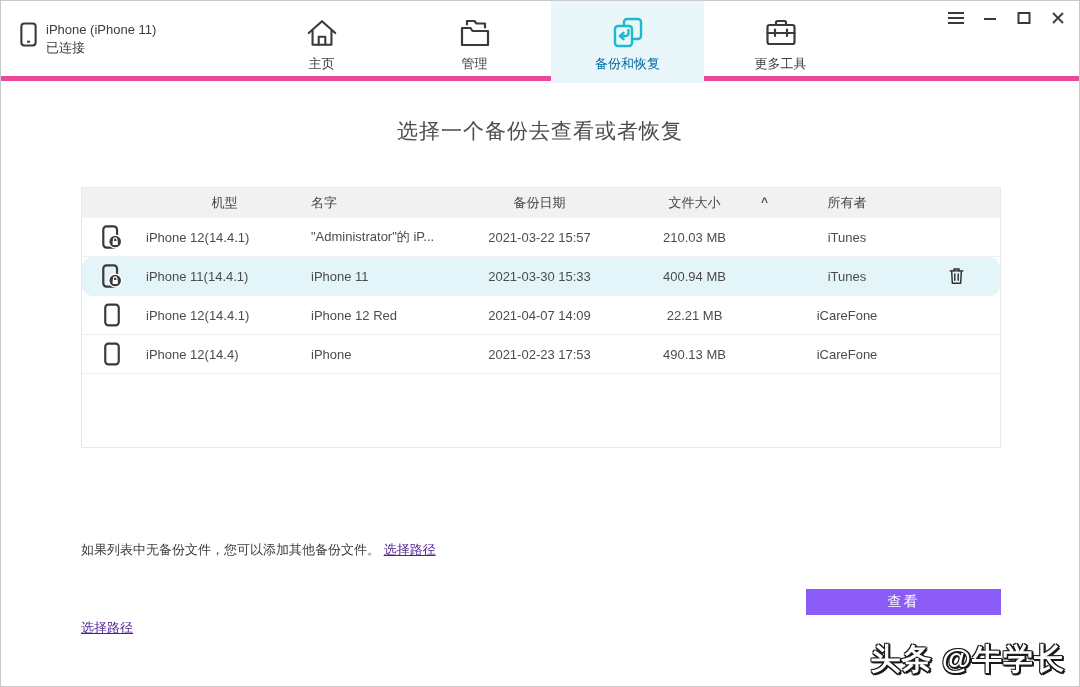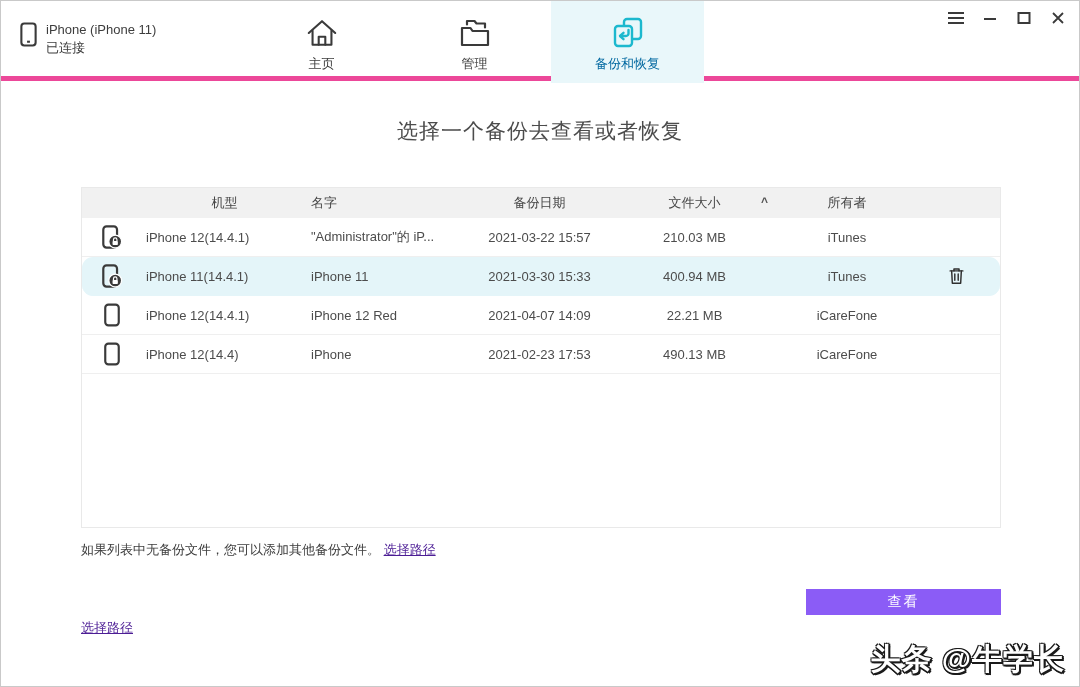--- a/index.html
+++ b/index.html
@@ -16,21 +16,21 @@
   .tab.active { background:#e9f7fa; }
   .tab-icon-slot { height:38px; display:flex; align-items:center; justify-content:center; }
   .tab-label { font-size:13px; color:#3d3d3d; margin-top:3px; }
   .tab.active .tab-label { color:#0369a1; }
   .win-controls { position:absolute; top:8px; right:12px; display:flex; align-items:center; gap:16px; }
   .win-btn { width:18px; height:18px; display:flex; align-items:center; justify-content:center; cursor:pointer; }
 
   
   .page-title { position:absolute; top:116px; left:0; width:100%; text-align:center; font-size:21px; color:#4c4c4c; letter-spacing:1px; }
 
-  .backup-table { position:absolute; left:80px; top:186px; width:920px; height:341px; border:1px solid #e9e9e9; background:#fff; }
+  .backup-table { position:absolute; left:80px; top:186px; width:920px; height:261px; border:1px solid #e9e9e9; background:#fff; }
   .tgrid { display:grid; grid-template-columns:60px 165px 165px 135px 175px 130px 1fr; align-items:center; }
   .thead { height:30px; background:#f1f1f1; font-size:13px; color:#454545; }
   .trow { height:39px; border-bottom:1px solid #efefef; font-size:13px; color:#4c4c4c; background:#fff; }
   .trow.selected { background:#e4f5f9; border-bottom-color:#e4f5f9;border-radius:11px; }
   .cell-c { text-align:center; }
   .cell-l { text-align:left; padding-left:4px; }
   .c-icon { display:flex; justify-content:center; align-items:center; }
   .h-size { position:relative; text-align:center; }
   .sort-caret { position:absolute; right:14px; top:50%; transform:translateY(-58%); font-size:12px; color:#555; font-weight:bold; }
   .c-action { display:flex; justify-content:center; align-items:center; cursor:pointer; }
@@ -91,20 +91,32 @@
   <svg width="34" height="36" viewBox="0 0 34 36" fill="none" stroke="#1cb8ce" stroke-width="2.4" stroke-linejoin="round" stroke-linecap="round">
     <rect x="13" y="4" width="17" height="20" rx="3"></rect>
     <rect x="4" y="11" width="17" height="20" rx="3" fill="#e9f7fa"></rect>
     <path d="M17.5 15 v3.5 a2.5 2.5 0 0 1 -2.5 2.5 h-5.5"></path>
     <path d="M12.5 17.8 L9 21 l3.5 3.2"></path>
   </svg>
 </span>
     <span class="tab-label">备份和恢复</span>
   </div>
 
+  <div class="tab">
+    <span class="tab-icon-slot">
+  <svg width="36" height="32" viewBox="0 0 36 32" fill="none" stroke="#3a3a3a" stroke-width="2.2" stroke-linejoin="round" stroke-linecap="round">
+    <path d="M13 8 V5.5 a1.5 1.5 0 0 1 1.5-1.5 h7 a1.5 1.5 0 0 1 1.5 1.5 V8"></path>
+    <rect x="4.5" y="8" width="27" height="19" rx="2"></rect>
+    <path d="M4.5 16 h27"></path>
+              <path d="M12 12.5 v6.5"></path>
+              <path d="M24 12.5 v6.5"></path>
+  </svg>
+</span>
+    <span class="tab-label">更多工具</span>
+  </div>
 </div>
 
     <div class="win-controls">
       <span class="win-btn">
         <svg width="18" height="14" viewBox="0 0 18 14" stroke="#3a3a3a" stroke-width="2">
             <path d="M1 2 h16 M1 7 h16 M1 12 h16"></path>
           </svg>
       </span>
       <span class="win-btn">
         <svg width="14" height="14" viewBox="0 0 14 14" stroke="#3a3a3a" stroke-width="2">

